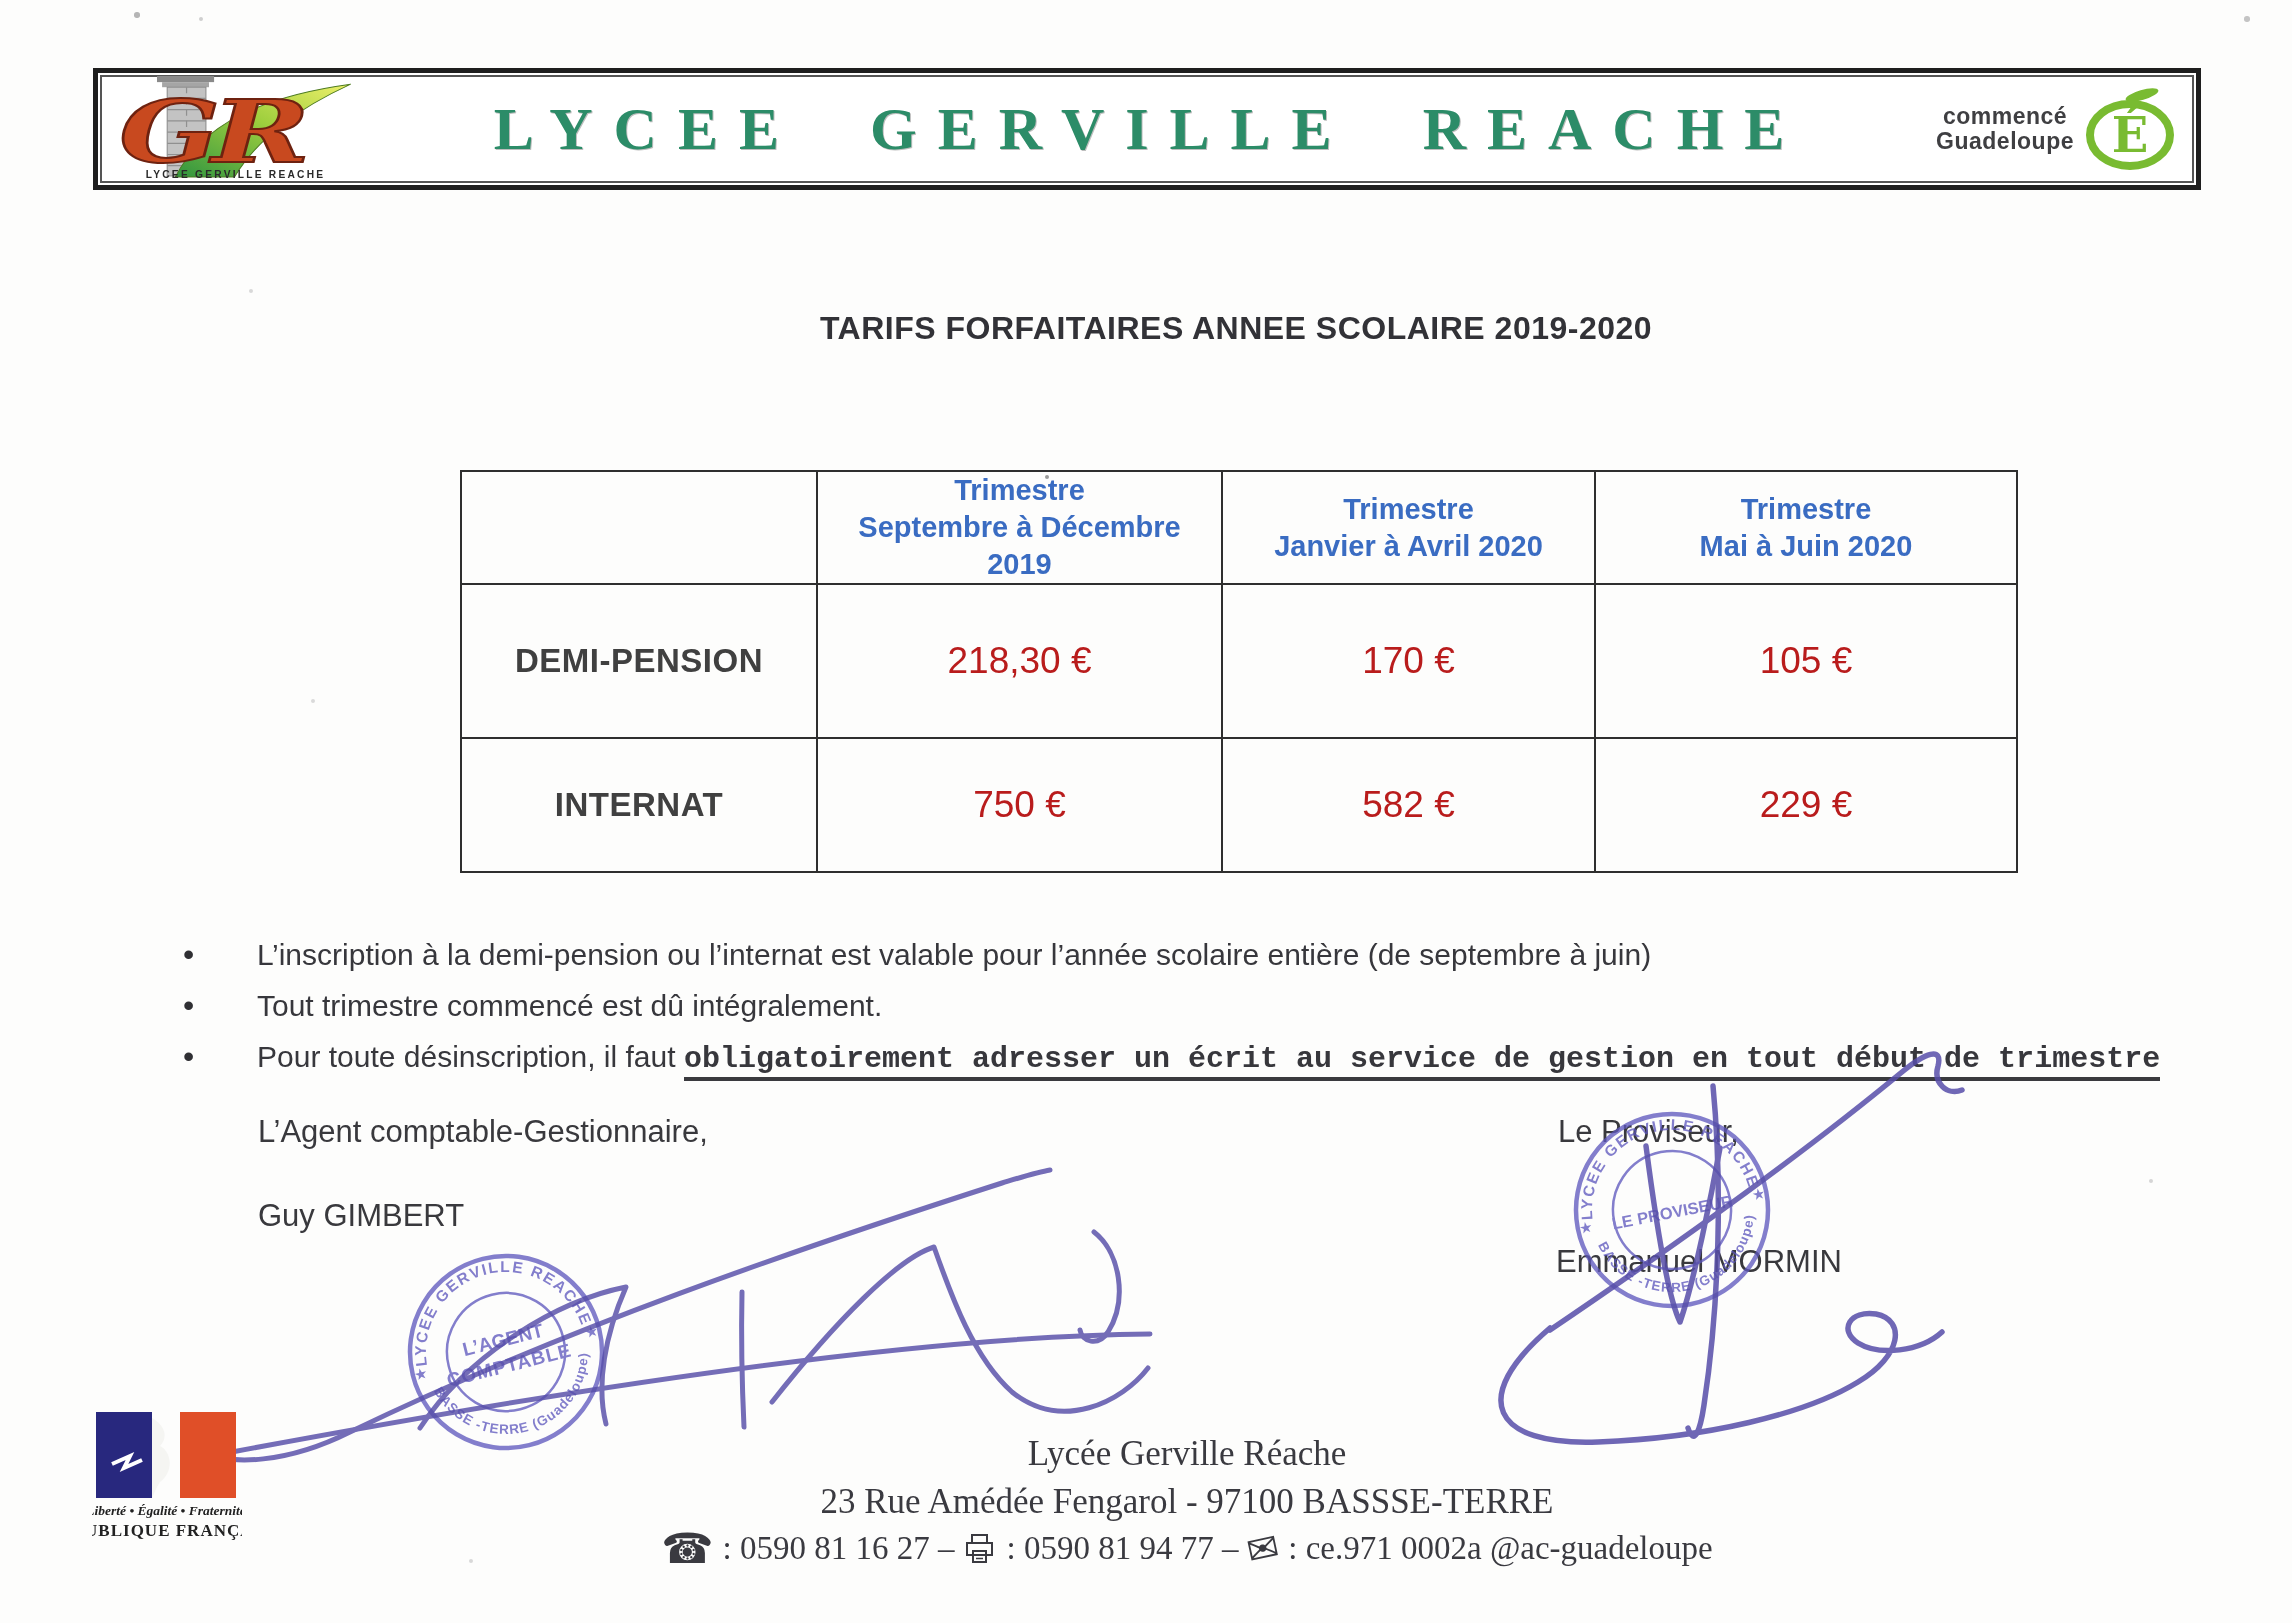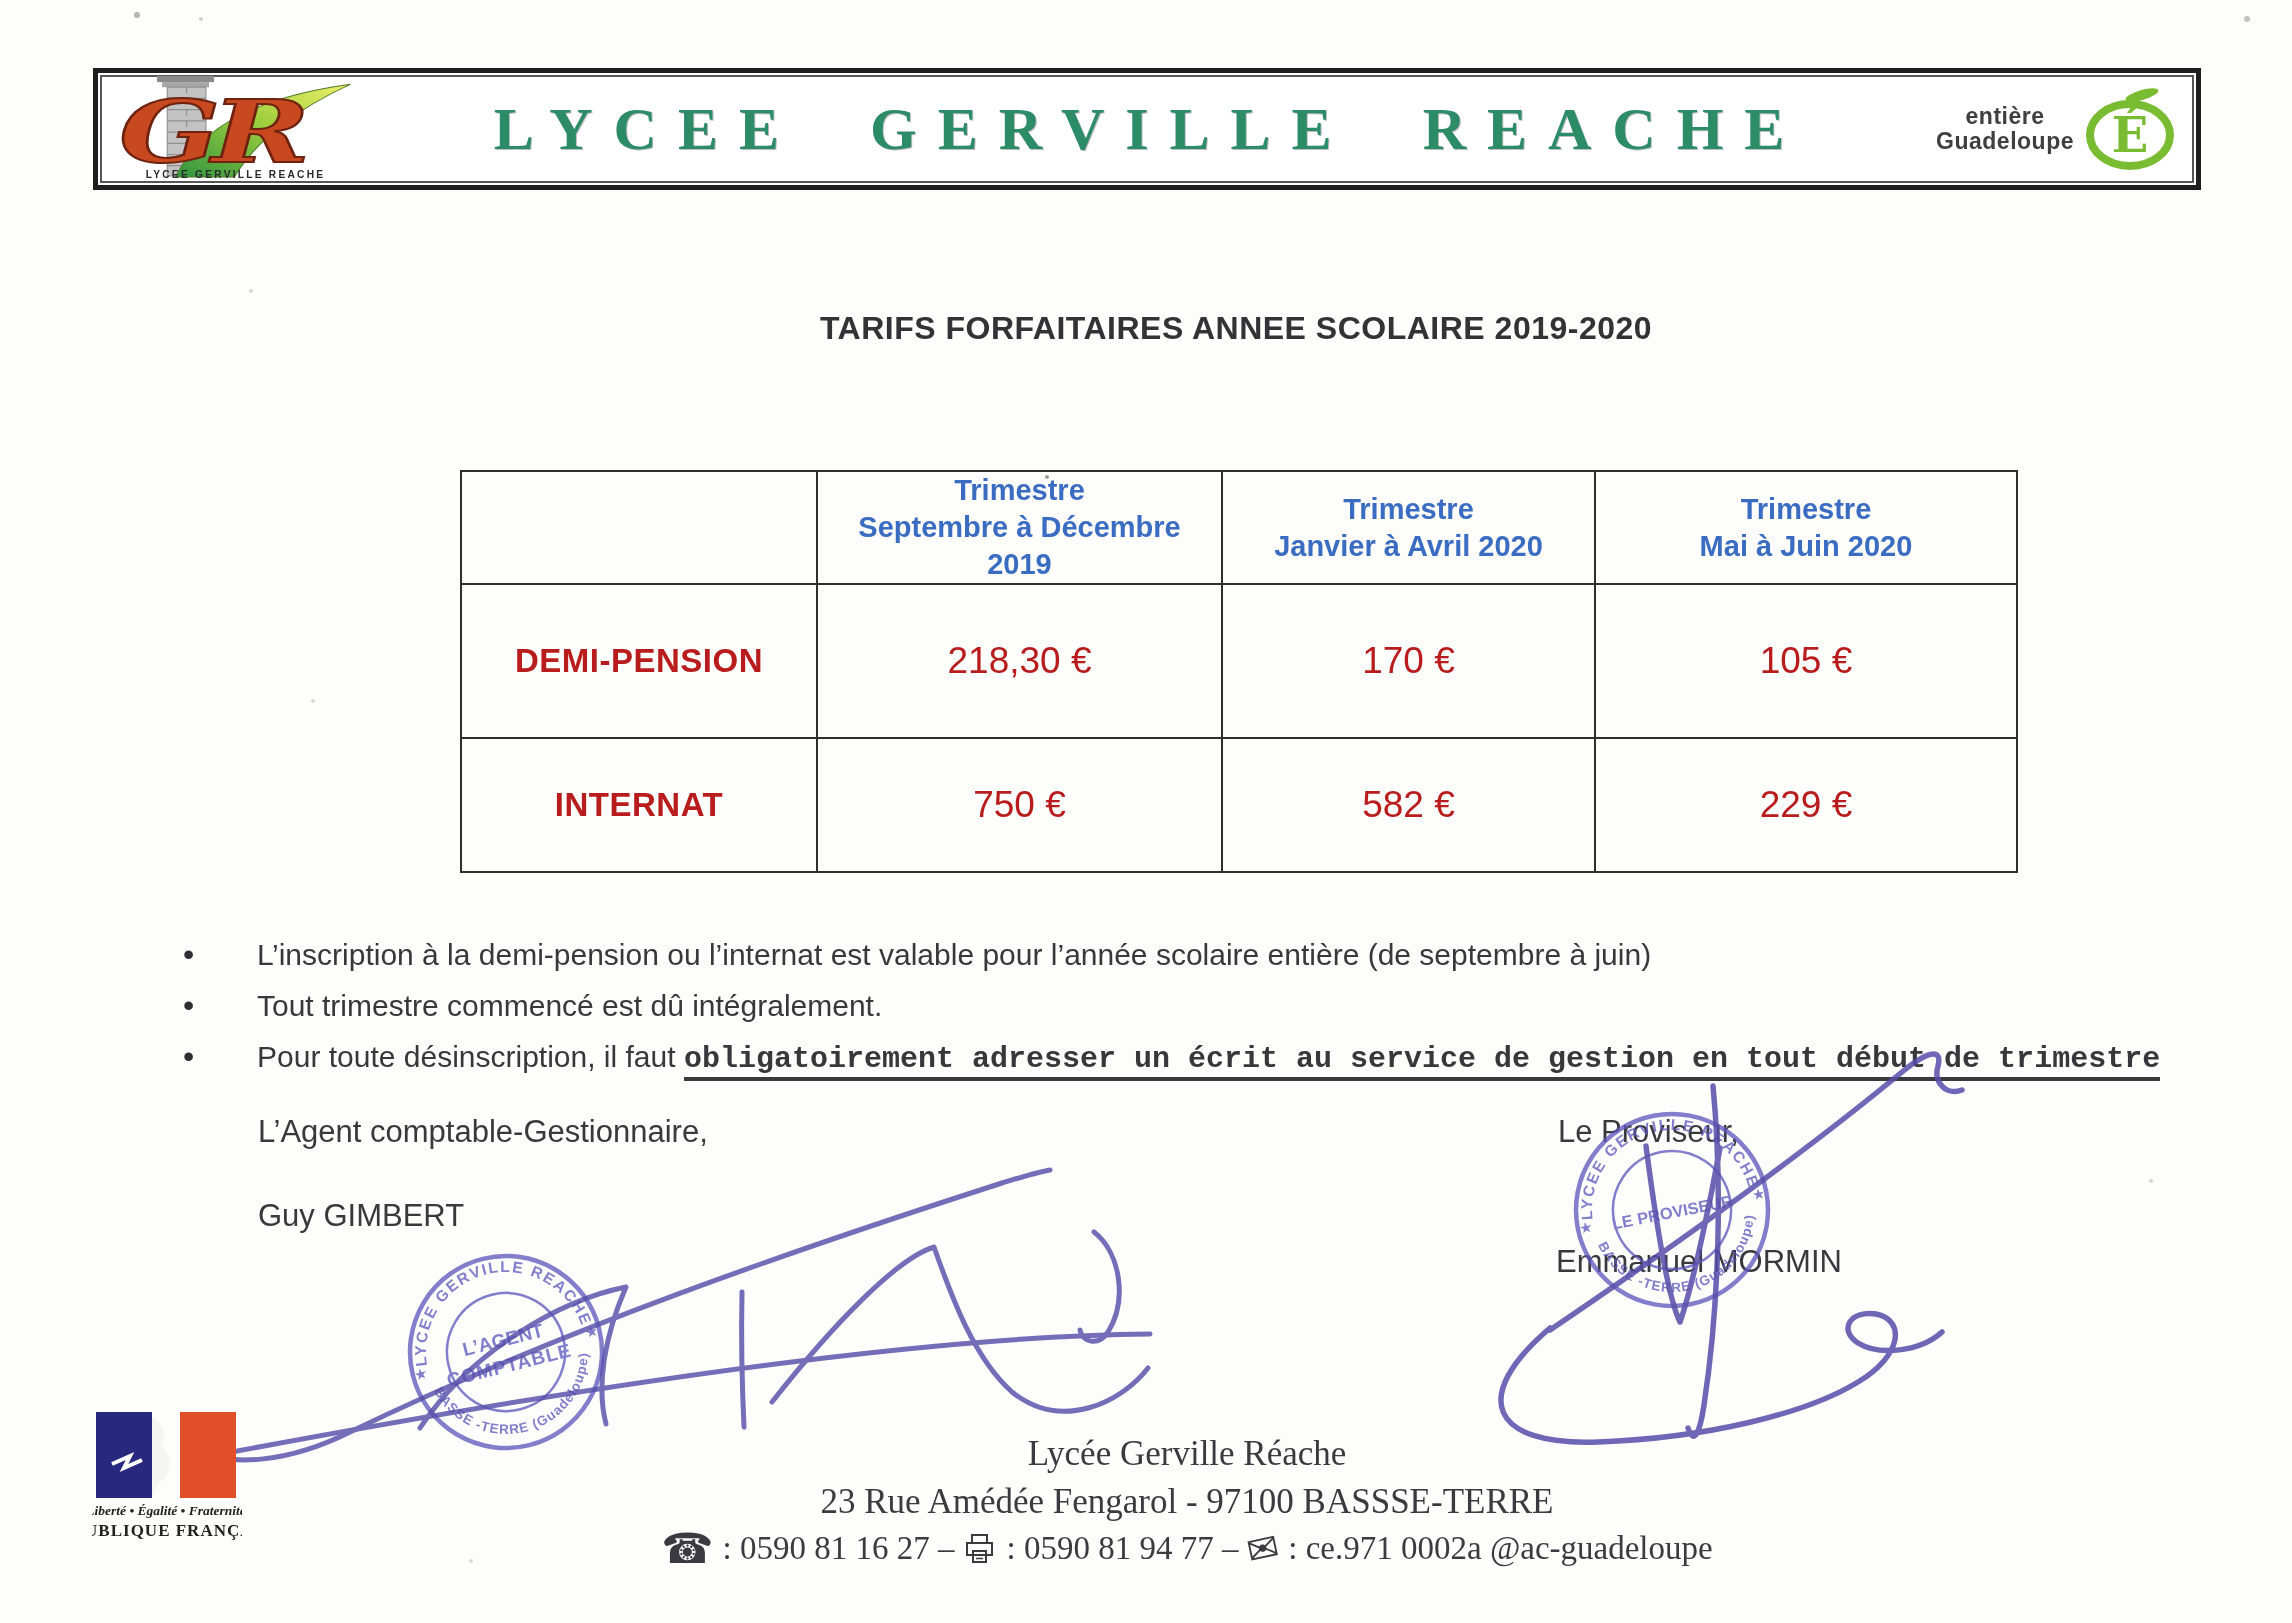--- a/index.html
+++ b/index.html
@@ -16,21 +16,21 @@
   .academy{display:flex;align-items:center;gap:8px;flex:0 0 auto;}
   .academy-text{text-align:center;font-size:23px;font-weight:bold;color:#3f3f42;line-height:25px;letter-spacing:.5px;}
   
   .doc-title{position:absolute;top:310px;left:0;width:100%;box-sizing:border-box;padding-left:180px;
              text-align:center;font-size:32px;font-weight:bold;color:#323237;letter-spacing:.5px;}
   
   table.tarif{position:absolute;left:460px;top:470px;border-collapse:collapse;table-layout:fixed;}
   table.tarif td,table.tarif th{border:2px solid #2e2e2e;padding:0;text-align:center;vertical-align:middle;}
   tr.hrow{height:112px;} tr.row1{height:154px;} tr.row2{height:134px;}
   th .hline{color:#3a6cc2;font-size:29px;font-weight:bold;line-height:37px;}
-  td.lbl{font-size:33px;font-weight:bold;color:#b91c1c;letter-spacing:.5px;}
+  td.lbl{font-size:33px;font-weight:bold;color:#404040;letter-spacing:.5px;}
   td.val{font-size:37px;color:#b91c1c;font-weight:400;}
   
   .notes{position:absolute;left:0;top:936px;width:100%;}
   .note{display:flex;align-items:flex-start;padding-left:183px;margin-bottom:14px;
         font-size:30px;color:#37373c;line-height:37px;}
   .note .bullet{width:74px;flex:0 0 auto;font-size:32px;color:#2f2f33;}
   .emph{font-weight:bold;border-bottom:4px solid #3a3a3e;padding-bottom:1px;font-family:Liberation Mono, monospace;}
   
   .sig{position:absolute;font-size:31px;color:#39393d;white-space:nowrap;}
   .ink{position:absolute;left:0;top:0;width:2292px;height:1623px;pointer-events:none;}
@@ -85,21 +85,21 @@
         <g transform="scale(1.38,1)">
           <text x="8" y="84" font-family="'DejaVu Serif',serif" font-style="italic" font-weight="bold" font-size="84" fill="#c8491f" stroke="#6e2210" stroke-width="2" letter-spacing="-6">GR</text>
         </g>
         <text x="125" y="100" text-anchor="middle" font-size="10" font-weight="bold" letter-spacing="2.2" fill="#2a2a2a">LYCEE GERVILLE REACHE</text>
       </svg>
 
       <div class="school-name">LYCEE GERVILLE REACHE</div>
 
       <div class="academy">
         <div class="academy-text">
-          <div>entière</div>
+          <div>commencé</div>
           <div>Guadeloupe</div>
         </div>
         <svg width="96" height="88" viewBox="0 0 96 88">
           <ellipse cx="60" cy="10" rx="17" ry="5" fill="#79bb31" transform="rotate(-16 60 10)"></ellipse>
           <ellipse cx="48" cy="50" rx="40" ry="31" fill="none" stroke="#79bb31" stroke-width="8"></ellipse>
           <text x="48" y="67" text-anchor="middle" font-family="'DejaVu Serif',serif" font-weight="bold" font-size="48" fill="#79bb31">É</text>
         </svg>
       </div>
     </div>
   </div>

